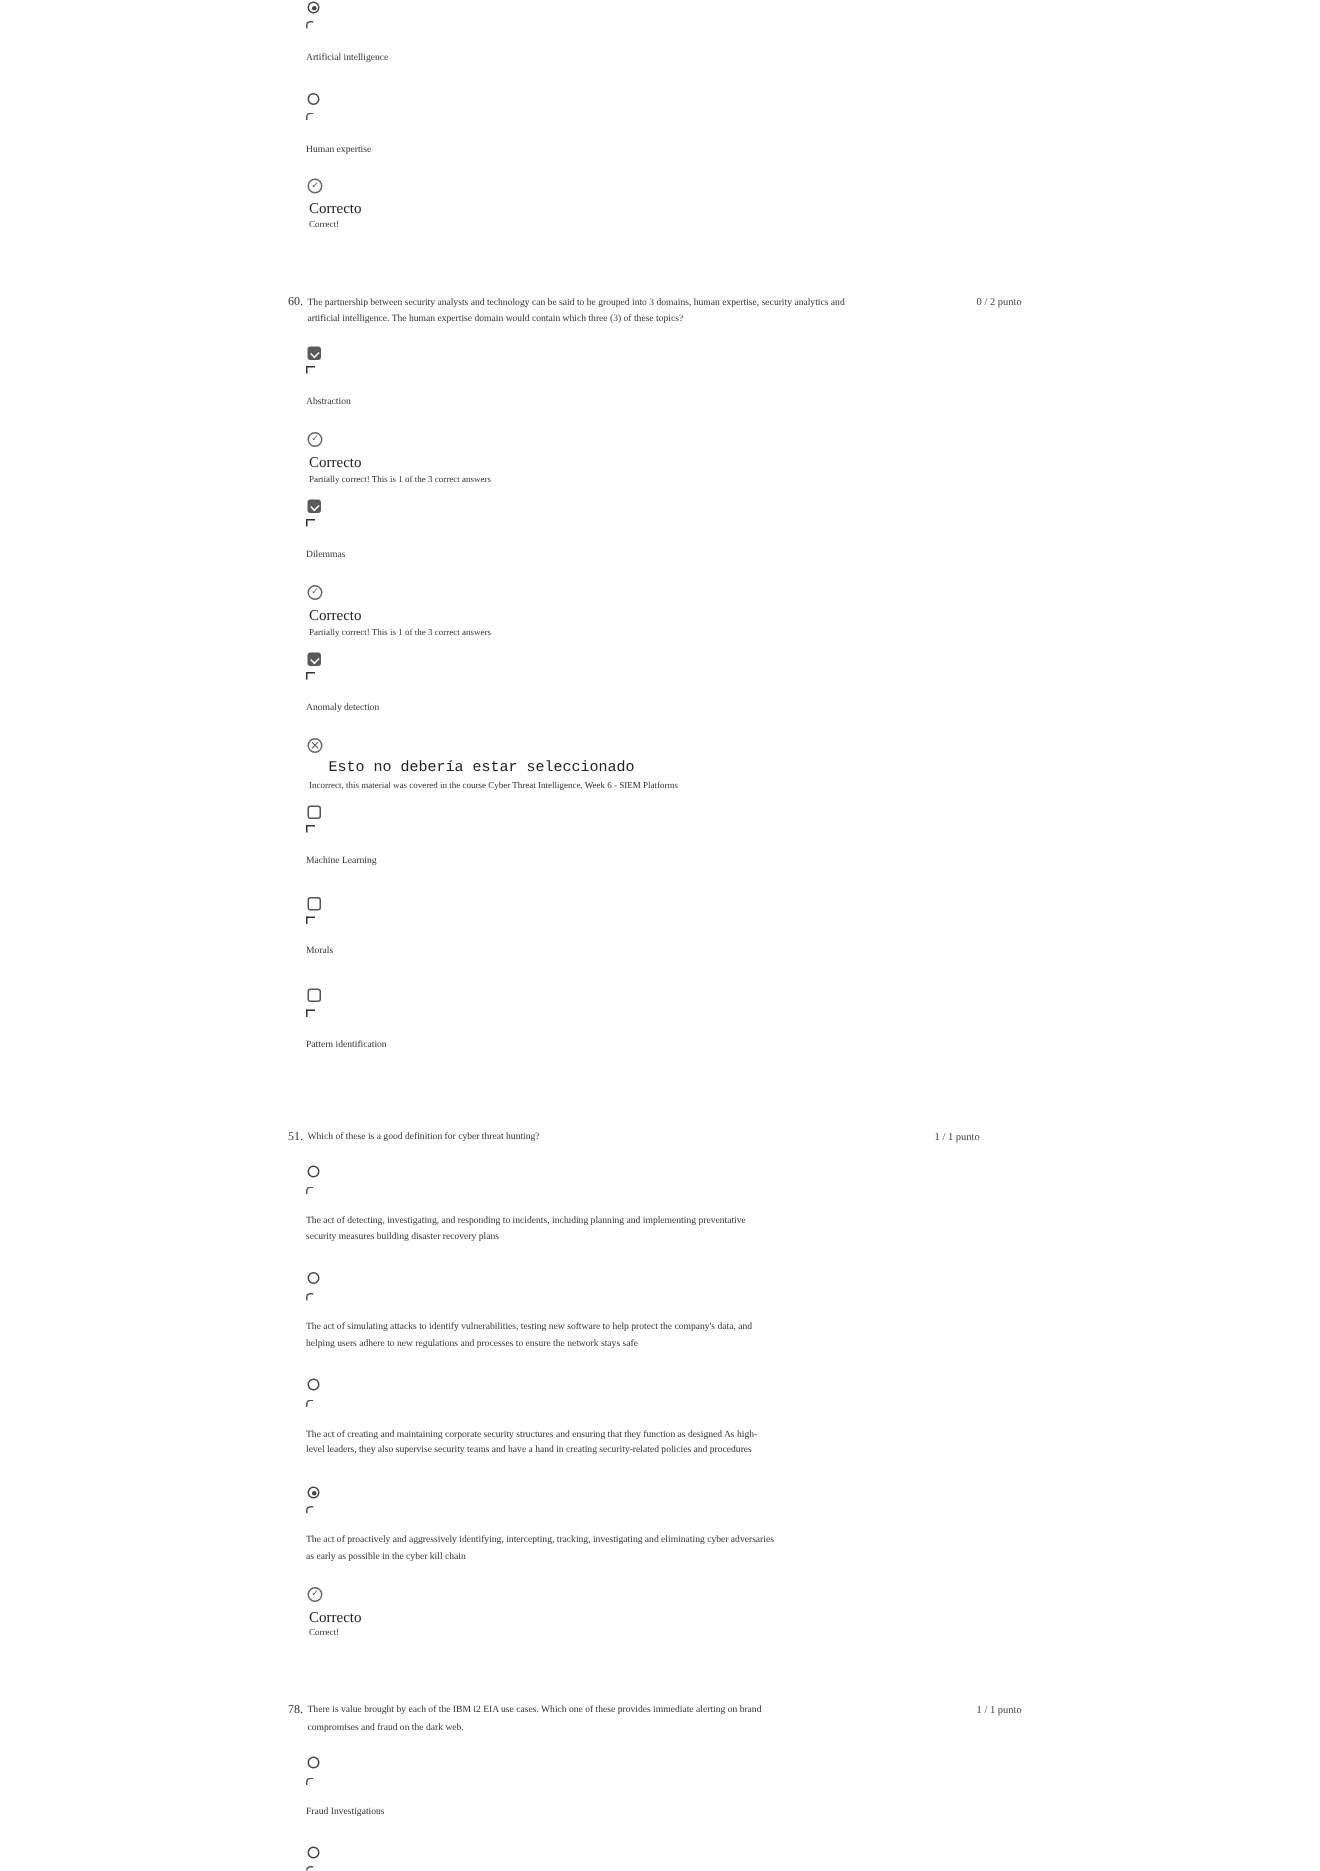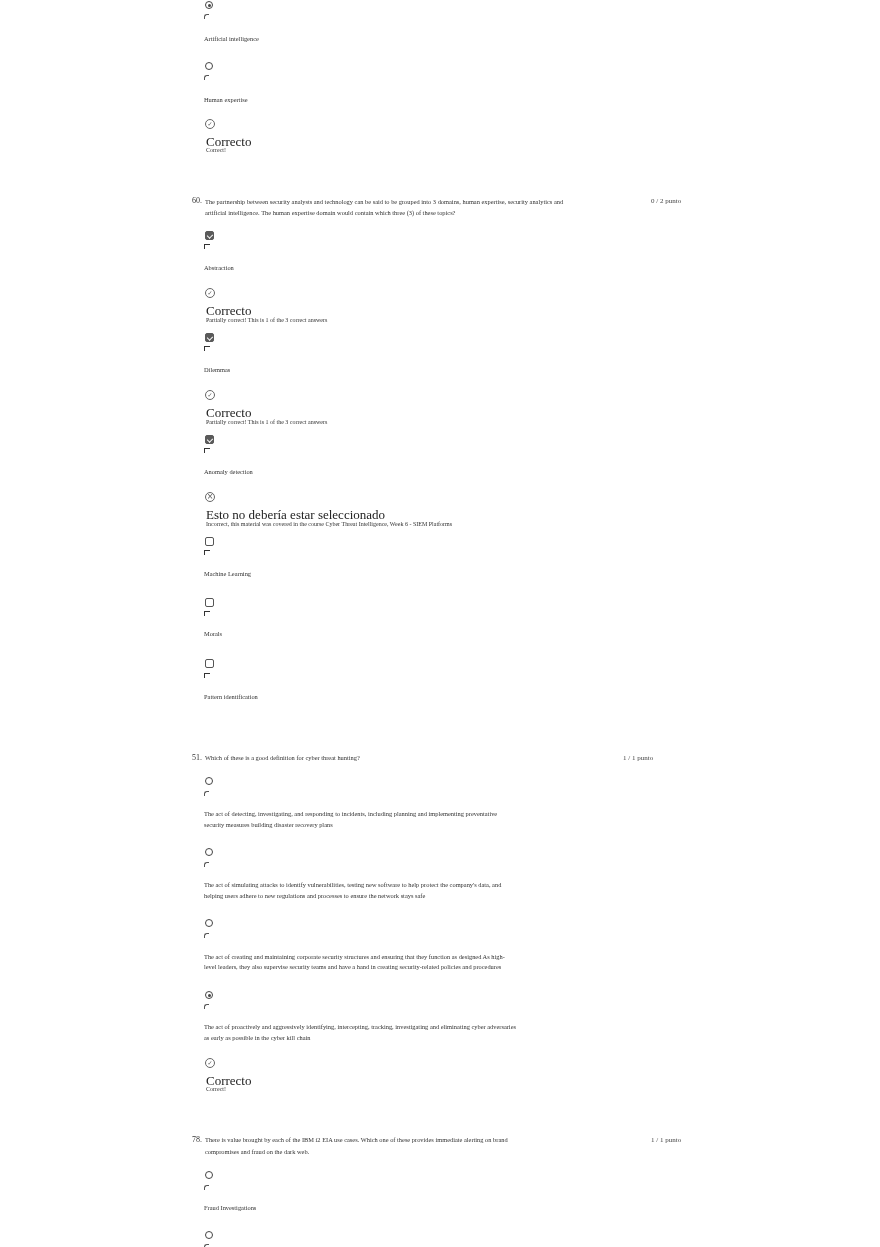--- a/index.html
+++ b/index.html
@@ -6,21 +6,21 @@
   body {
     width: 880px; height: 1247px; overflow: hidden; position: relative;
     font-family: "Liberation Serif", "DejaVu Serif", serif;
     color: #333333;
   }
   .abs { position: absolute; }
   .q-num { font-size: 8px; color: #333; }
   .q-text { font-size: 6.4px; line-height: 11px; color: #333; width: 370px; }
   .points { font-size: 7px; color: #444; }
   .opt-label { font-size: 6.4px; color: #333; line-height: 11px; }
-  .fb-title { font-size: 13px; color: #222; }
+  .fb-title { font-size: 10px; color: #222; }
   .fb-text { font-size: 6px; color: #333; }
 
   .radio {
     width: 8px; height: 8px; border: 1.3px solid #444; border-radius: 50%;
     box-sizing: border-box; background: #fff;
   }
   .radio.checked::after {
     content: ""; position: absolute; left: 1.5px; top: 1.5px;
     width: 3px; height: 3px; border-radius: 50%; background: #444;
   }
@@ -93,21 +93,21 @@
     <div class="abs fb-text" style="left:206px;top:419px;">Partially correct! This is 1 of the 3 correct answers</div>
   </div>
 
   <div>
     <div class="abs checkbox checked" style="left:205px;top:435px;"></div>
     <div class="abs corner-check" style="left:204px;top:448px;"></div>
     <div class="abs opt-label" style="left:204px;top:466px;">Anomaly detection</div>
   </div>
   <div>
     <div class="abs fb-icon" style="left:205px;top:492px;font-size:8px;line-height:8px;">×</div>
-    <div class="abs fb-title" style="left:206px;top:507px;">Esto no debería estar seleccionado</div>
+    <div class="abs fb-title" style="left:219px;top:507px;font-family:Liberation Mono, monospace;">Esto no debería estar seleccionado</div>
     <div class="abs fb-text" style="left:206px;top:521px;">Incorrect, this material was covered in the course Cyber Threat Intelligence, Week 6 - SIEM Platforms</div>
   </div>
 
   <div>
     <div class="abs checkbox" style="left:205px;top:537px;"></div>
     <div class="abs corner-check" style="left:204px;top:550px;"></div>
     <div class="abs opt-label" style="left:204px;top:568px;">Machine Learning</div>
   </div>
   <div>
     <div class="abs checkbox" style="left:205px;top:598px;"></div>

